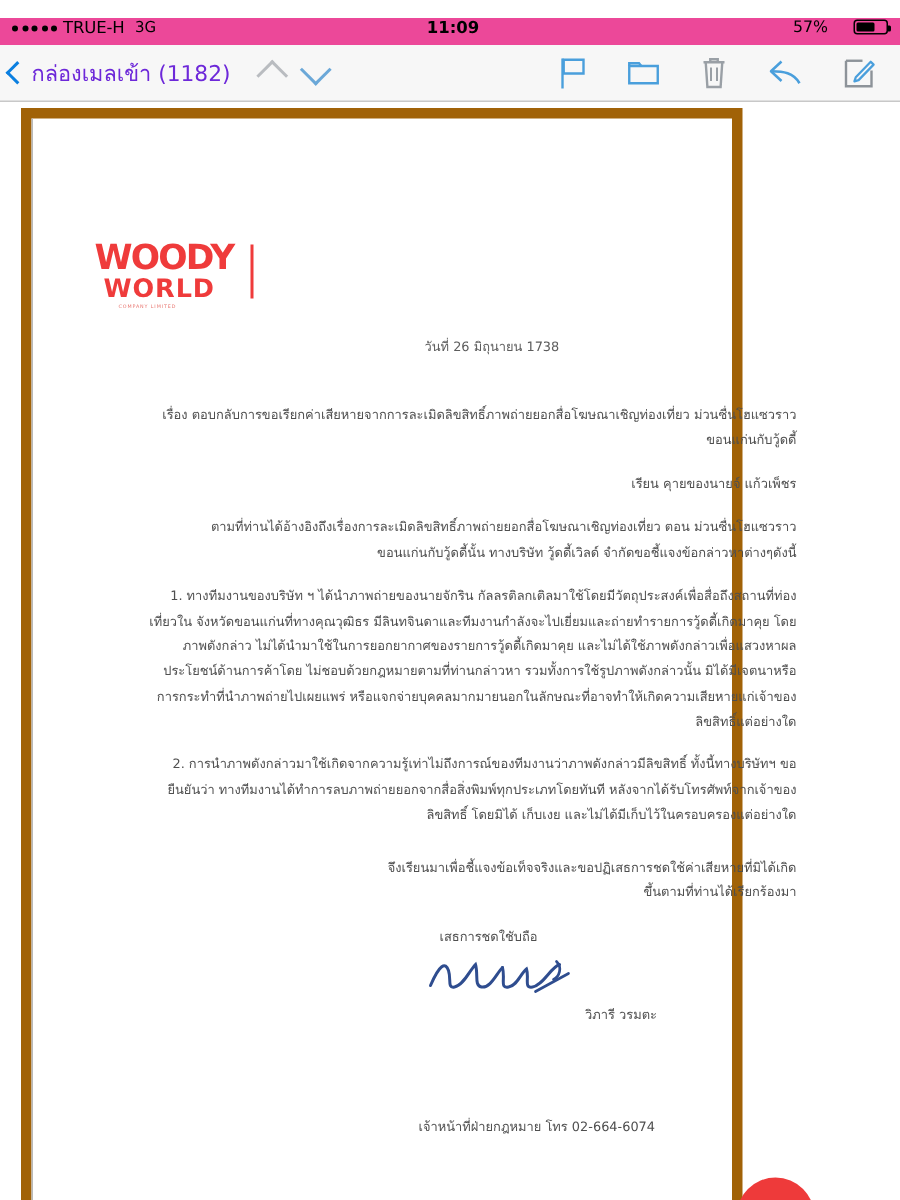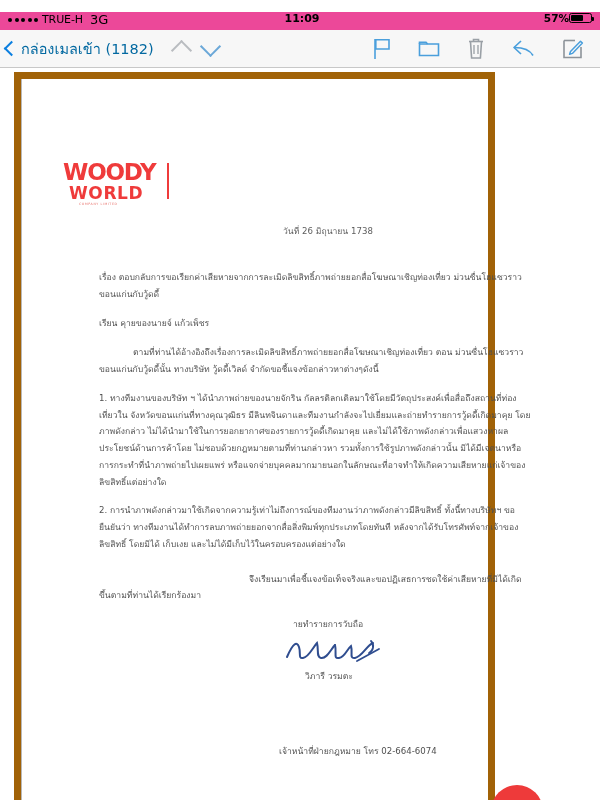--- a/index.html
+++ b/index.html
@@ -44,39 +44,39 @@
     height: 4px;
     border-radius: 50%;
     background: #000;
   }
   .carrier {
     font-size: 11px;
     font-weight: 500;
     letter-spacing: -0.1px;
   }
   .network {
-    font-size: 13px;
+    font-size: 10px;
     font-weight: 500;
     margin-left: 3px;
   }
   .status-center {
     position: absolute;
     left: 4px; right: 0;
     text-align: center;
     font-size: 11px;
     font-weight: bold;
     pointer-events: none;
   }
   .status-right {
     margin-left: auto;
     display: flex;
     align-items: center;
-    gap: 0;
+    gap: 17px;
     font-size: 10.5px;
-    font-weight: 700;
+    font-weight: 400;
     z-index: 2;
   }
   .battery {
     position: relative;
     width: 23px;
     height: 10px;
     border: 1px solid #000;
     border-radius: 2.5px;
     box-sizing: border-box;
   }
@@ -117,21 +117,21 @@
   }
   .chev-left {
     width: 9px; height: 9px;
     border-left: 2.4px solid #0b7fe0;
     border-bottom: 2.4px solid #0b7fe0;
     transform: rotate(45deg);
     margin-right: 1px;
   }
   .back-label {
     font-size: 14.5px;
-    color: #0369a1;
+    color: #6d28d9;
     white-space: nowrap;
   }
   .updown {
     display: flex;
     align-items: center;
     gap: 14px;
     margin-left: 20px;
   }
   .chev-up, .chev-dn {
     width: 13px; height: 13px;
@@ -229,20 +229,21 @@
     color: #5d5d5d;
   }
   .doc-body {
     position: absolute;
     left: 78px;
     top: 190px;
     width: 432px;
     font-size: 8.6px;
     color: #4f4f4f;
     line-height: 1.95;
+    text-align: right;
   }
   .p-block { margin: 0 0 12px 0; }
   .p-indent { text-indent: 34px; }
   .p-sub { margin: 0 0 13px 0; }
   .p-close { text-indent: 150px; margin: 18px 0 0 0; }
 
   
   .sig-block {
     position: absolute;
     left: 262px;
@@ -250,21 +251,21 @@
     width: 240px;
     text-align: left;
     font-size: 8.6px;
     color: #4f4f4f;
   }
   .sig-regards { margin-left: 10px; }
   .sig-mark {
     margin: 6px 0 2px 0;
     height: 30px;
   }
-  .sig-name { margin-left: 22px; }
+  .sig-name { margin-left: 22px; text-align: center; }
   .sig-role {
     position: absolute;
     left: 258px;
     top: 622px;
     font-size: 8.6px;
     color: #4f4f4f;
     white-space: nowrap;
     margin-top: 43px;
   }
 
@@ -414,21 +415,21 @@
     <div class="doc-body">
       <p class="p-block">เรื่อง ตอบกลับการขอเรียกค่าเสียหายจากการละเมิดลิขสิทธิ์ภาพถ่ายยอกสื่อโฆษณาเชิญท่องเที่ยว ม่วนซื่นโฮแซวราว ขอนแก่นกับวู้ดดี้</p>
       <p class="p-sub">เรียน คุายของนายจ์ แก้วเพ็ชร</p>
       <p class="p-block p-indent">ตามที่ท่านได้อ้างอิงถึงเรื่องการละเมิดลิขสิทธิ์ภาพถ่ายยอกสื่อโฆษณาเชิญท่องเที่ยว ตอน ม่วนซื่นโฮแซวราว ขอนแก่นกับวู้ดดี้นั้น ทางบริษัท วู้ดดี้เวิลด์ จำกัดขอชี้แจงข้อกล่าวหาต่างๆดังนี้</p>
       <p class="p-block">1. ทางทีมงานของบริษัท ฯ ได้นำภาพถ่ายของนายจักริน กัลลรติลกเติลมาใช้โดยมีวัตถุประสงค์เพื่อสื่อถึงสถานที่ท่องเที่ยวใน จังหวัดขอนแก่นที่ทางคุณวุฒิธร มีลินทจินดาและทีมงานกำลังจะไปเยี่ยมและถ่ายทำรายการวู้ดดี้เกิดมาคุย โดยภาพดังกล่าว ไม่ได้นำมาใช้ในการยอกยากาศของรายการวู้ดดี้เกิดมาคุย และไม่ได้ใช้ภาพดังกล่าวเพื่อแสวงหาผลประโยชน์ด้านการค้าโดย ไม่ชอบด้วยกฎหมายตามที่ท่านกล่าวหา รวมทั้งการใช้รูปภาพดังกล่าวนั้น มิได้มีเจตนาหรือการกระทำที่นำภาพถ่ายไปเผยแพร่ หรือแจกจ่ายบุคคลมากมายนอกในลักษณะที่อาจทำให้เกิดความเสียหายแก่เจ้าของลิขสิทธิ์แต่อย่างใด</p>
       <p class="p-block">2. การนำภาพดังกล่าวมาใช้เกิดจากความรู้เท่าไม่ถึงการณ์ของทีมงานว่าภาพดังกล่าวมีลิขสิทธิ์ ทั้งนี้ทางบริษัทฯ ขอยืนยันว่า ทางทีมงานได้ทำการลบภาพถ่ายยอกจากสื่อสิ่งพิมพ์ทุกประเภทโดยทันที หลังจากได้รับโทรศัพท์จากเจ้าของลิขสิทธิ์ โดยมิได้ เก็บเงย และไม่ได้มีเก็บไว้ในครอบครองแต่อย่างใด</p>
       <p class="p-close">จึงเรียนมาเพื่อชี้แจงข้อเท็จจริงและขอปฏิเสธการชดใช้ค่าเสียหายที่มิได้เกิดขึ้นตามที่ท่านได้เรียกร้องมา</p>
     </div>
 
     <div class="sig-block">
-      <div class="sig-regards">ายทำรายการวับถือ</div>
+      <div class="sig-regards">เสธการชดใชับถือ</div>
       <div class="sig-mark">
         <svg width="120" height="30" viewBox="0 0 120 30">
           <path d="M4,20 C10,6 14,4 16,10 C18,16 15,22 20,21 C26,20 30,10 34,6 C36,13 33,20 38,21 C44,22 48,12 52,8" stroke="#2f4d8f" stroke-width="2" fill="none" stroke-linecap="round"></path>
           <path d="M52,8 C54,16 50,22 56,21 C62,20 64,12 68,9 C70,15 66,22 72,21 C79,20 84,8 90,6" stroke="#2f4d8f" stroke-width="2" fill="none" stroke-linecap="round"></path>
           <path d="M74,24 L96,12" stroke="#2f4d8f" stroke-width="1.8" fill="none" stroke-linecap="round"></path>
           <path d="M88,4 C92,8 90,14 86,16" stroke="#2f4d8f" stroke-width="1.8" fill="none" stroke-linecap="round"></path>
         </svg>
       </div>
       <div class="sig-name">วิภารี วรมตะ</div>
     </div>

